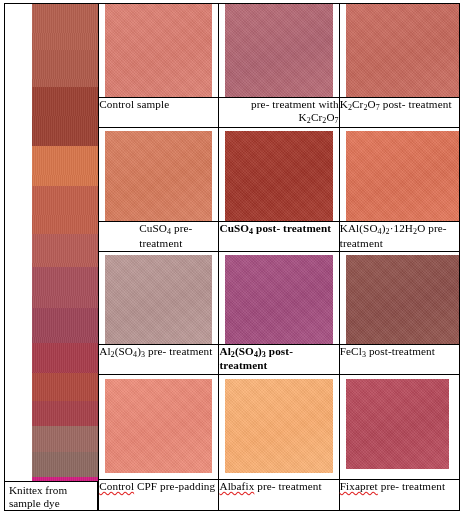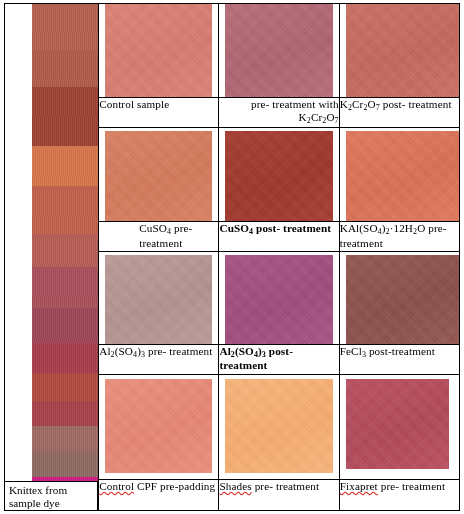--- a/index.html
+++ b/index.html
@@ -235,21 +235,21 @@
         <td class="swatch-cell" style="height:104px;">
           <div class="swatch" id="sw-11" style="inset: 4px 10px 10px 6px; background: linear-gradient(160deg, rgb(187, 78, 95) 0%, rgb(178, 70, 87) 55%, rgb(187, 78, 95) 100%);"></div>
         </td>
       </tr>
 
       <tr>
         <td class="caption-cell" style="height:30px;">
           <span class="cap-text" id="cap-9"><span class="misspelled">Control</span> CPF pre-padding</span>
         </td>
         <td class="caption-cell" style="height:30px;">
-          <span class="cap-text" id="cap-10"><span class="misspelled">Shades</span> pre- treatment</span>
+          <span class="cap-text" id="cap-10"><span class="misspelled">Albafix</span> pre- treatment</span>
         </td>
         <td class="caption-cell" style="height:30px;">
           <span class="cap-text" id="cap-11"><span class="misspelled">Fixapret</span> pre- treatment</span>
         </td>
       </tr>
 
     </tbody>
   </table>
 
   <div style="position:absolute; left:4px; top:481px; width:94px; height:30px;

